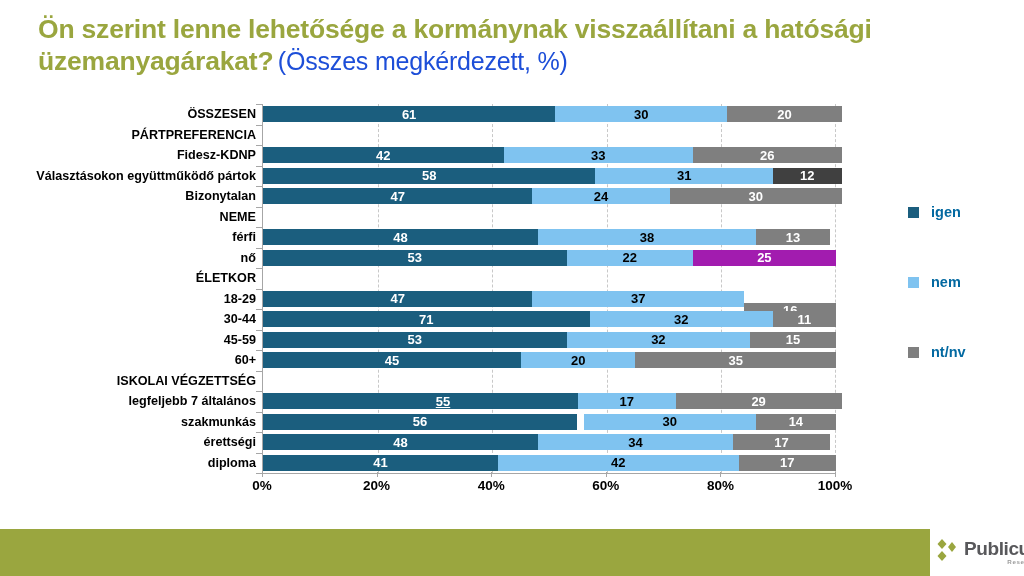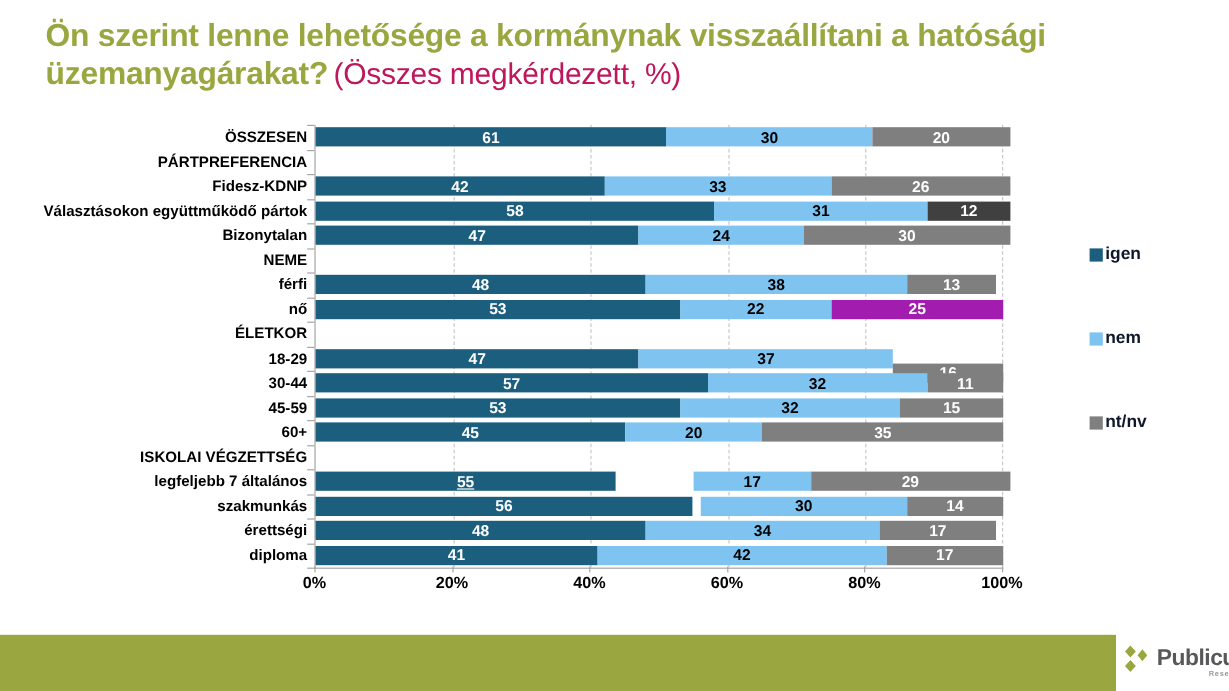--- a/index.html
+++ b/index.html
@@ -25,21 +25,21 @@
   }
   .title-main {
     font-size: 26.5px;
     font-weight: bold;
     color: #9aa63f;
     letter-spacing: -0.2px;
   }
   .title-sub {
     font-size: 25px;
     font-weight: normal;
-    color: #be185d;
+    color: #1d4ed8;
     letter-spacing: -0.2px;
   }
 
   
   #chart {
     position: absolute;
     left: 0px;
     top: 104px;
     width: 1024px;
     height: 400px;
@@ -154,24 +154,24 @@
     left: 908px;
     top: 104px;
     width: 116px;
     height: 369px;
   }
   .legend-item {
     position: absolute;
     left: 0;
     display: flex;
     align-items: center;
-    gap: 2px;
+    gap: 12px;
     font-size: 14.5px;
     font-weight: bold;
-    color: #0f172a;
+    color: #0369a1;
     white-space: nowrap;
   }
   .legend-swatch {
     width: 11px;
     height: 11px;
     flex: 0 0 auto;
   }
 
   
   #footer-bar {
@@ -300,36 +300,36 @@
         <div class="bar-seg seg-igen" style="left: 0px; width: 303.69px; background: rgb(27, 94, 126);">53</div>
         <div class="bar-seg seg-nem" style="left: 303.69px; width: 126.06px; background: rgb(127, 195, 240);">22</div>
         <div class="bar-seg seg-ntnv" style="left: 429.75px; width: 143.25px; background: #a21caf;">25</div>
       </div>
       <div class="row" style="top: 186.55px; height: 16.4px;">
         <div class="bar-seg seg-igen" style="left: 0px; width: 269.31px; background: rgb(27, 94, 126);">47</div>
         <div class="bar-seg seg-nem" style="left: 269.31px; width: 212.01px; background: rgb(127, 195, 240);">37</div>
         <div class="bar-seg seg-ntnv" style="left: 481.32px; width: 91.68px; background: rgb(127, 127, 127); margin-top: 12px;">16</div>
       </div>
       <div class="row" style="top: 207.05px; height: 16.4px;">
-        <div class="bar-seg seg-igen" style="left: 0px; width: 326.61px; background: rgb(27, 94, 126);">57</div>
+        <div class="bar-seg seg-igen" style="left: 0px; width: 326.61px; background: rgb(27, 94, 126);">71</div>
         <div class="bar-seg seg-nem" style="left: 326.61px; width: 183.36px; background: rgb(127, 195, 240);">32</div>
         <div class="bar-seg seg-ntnv" style="left: 509.97px; width: 63.03px; background: rgb(127, 127, 127);">11</div>
       </div>
       <div class="row" style="top: 227.55px; height: 16.4px;">
         <div class="bar-seg seg-igen" style="left: 0px; width: 303.69px; background: rgb(27, 94, 126);">53</div>
         <div class="bar-seg seg-nem" style="left: 303.69px; width: 183.36px; background: rgb(127, 195, 240);">32</div>
         <div class="bar-seg seg-ntnv" style="left: 487.05px; width: 85.95px; background: rgb(127, 127, 127);">15</div>
       </div>
       <div class="row" style="top: 248.05px; height: 16.4px;">
         <div class="bar-seg seg-igen" style="left: 0px; width: 257.85px; background: rgb(27, 94, 126);">45</div>
         <div class="bar-seg seg-nem" style="left: 257.85px; width: 114.6px; background: rgb(127, 195, 240);">20</div>
         <div class="bar-seg seg-ntnv" style="left: 372.45px; width: 200.55px; background: rgb(127, 127, 127);">35</div>
       </div>
       <div class="row" style="top: 289.05px; height: 16.4px;">
-        <div class="bar-seg seg-igen" style="left: 0px; width: 250px; background: rgb(27, 94, 126); text-decoration: underline;">55</div>
+        <div class="bar-seg seg-igen" style="left: 0px; width: 360px; background: rgb(27, 94, 126); text-decoration: underline;">55</div>
         <div class="bar-seg seg-nem" style="left: 315.15px; width: 97.41px; background: rgb(127, 195, 240);">17</div>
         <div class="bar-seg seg-ntnv" style="left: 412.56px; width: 166.17px; background: rgb(127, 127, 127);">29</div>
       </div>
       <div class="row" style="top: 309.55px; height: 16.4px;">
         <div class="bar-seg seg-igen" style="left: 0px; width: 314px; background: rgb(27, 94, 126);">56</div>
         <div class="bar-seg seg-nem" style="left: 320.88px; width: 171.9px; background: rgb(127, 195, 240);">30</div>
         <div class="bar-seg seg-ntnv" style="left: 492.78px; width: 80.22px; background: rgb(127, 127, 127);">14</div>
       </div>
       <div class="row" style="top: 330.05px; height: 16.4px;">
         <div class="bar-seg seg-igen" style="left: 0px; width: 275.04px; background: rgb(27, 94, 126);">48</div>

